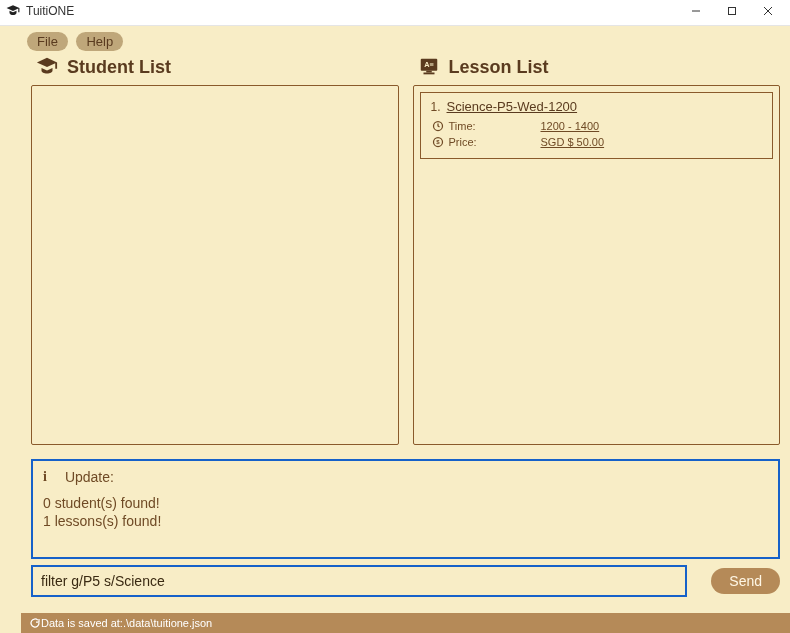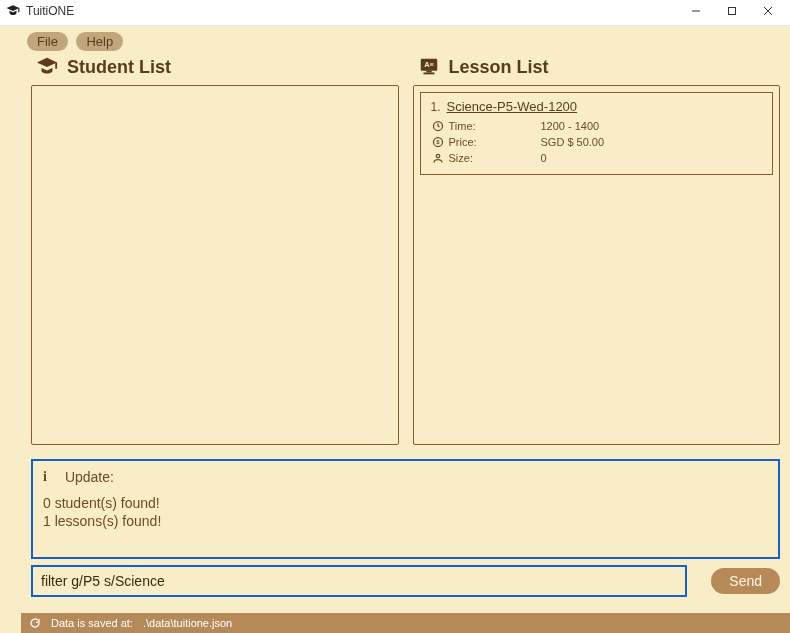--- a/index.html
+++ b/index.html
@@ -60,21 +60,21 @@
     border:1px solid var(--panel-border-dark);
     padding:6px 10px 8px 10px;
     font-size:12px; color:var(--brown2);
   }
   .lesson-title-row { display:flex; gap:6px; align-items:baseline; margin-bottom:4px;}
   .lesson-idx { font-size:12px; }
   .lesson-name { text-decoration:underline; font-size:13px; color:var(--brown); cursor:default; }
   .lesson-row { display:flex; align-items:center; gap:4px; font-size:11px; padding:1px 0; }
   .lesson-row .ricon { width:14px; height:14px; display:flex; align-items:center; justify-content:center; }
   .lesson-row .rlabel { width:48px; }
-  .lesson-row .rval { margin-left:40px; }
+  .lesson-row .rval { margin-left:40px;text-decoration:underline; }
 
   .update-box {
     margin:8px 10px 6px 10px;
     border:2px solid var(--blue);
     padding:8px 10px 12px 10px;
     font-size:14px; color:var(--brown2);
     height:100px;
   }
   .update-header { display:flex; align-items:center; gap:18px; margin-bottom:10px; }
   .update-header .info-i { font-family: Georgia, serif; font-weight:bold; font-size:14px; }
@@ -87,21 +87,21 @@
     font-family: inherit;
   }
   .send-btn {
     background: var(--send-bg); color:#fff7e6;
     border:none; border-radius:14px; padding:5px 18px; font-size:14px;text-align:center;
   }
 
   .statusbar {
     margin-top:auto;
     background: var(--statusbar); color:#fff;
-    height:20px; display:flex; align-items:center; gap:10px;
+    height:20px; display:flex; align-items:center; 
     padding:0 8px; font-size:11px;
   }
   .statusbar .sicon { width:12px; height:12px; display:flex; }
 </style>
 </head>
 <body>
 
 <div class="titlebar">
   <span class="app-icon">
     <svg viewBox="0 0 24 24" width="14" height="14" fill="#222">
@@ -181,30 +181,20 @@
           <div class="lesson-row">
             <span class="ricon">
               <svg viewBox="0 0 24 24" width="12" height="12" fill="none" stroke="#6f4a25" stroke-width="2.5">
                   <circle cx="12" cy="12" r="9"></circle>
                   <text x="12" y="16" text-anchor="middle" font-size="12" fill="#6f4a25" stroke="none" font-family="Arial" font-weight="bold">$</text>
                 </svg>
             </span>
             <span class="rlabel">Price:</span>
             <span class="rval">SGD $ 50.00</span>
           </div>
-          <div class="lesson-row">
-            <span class="ricon">
-              <svg viewBox="0 0 24 24" width="12" height="12" fill="none" stroke="#6f4a25" stroke-width="2.5">
-                  <circle cx="12" cy="8" r="3.5"></circle>
-                  <path d="M4 21c0-4 4-6 8-6s8 2 8 6"></path>
-                </svg>
-            </span>
-            <span class="rlabel">Size:</span>
-            <span class="rval">0</span>
-          </div>
         </div>
 
       </div>
     </div>
 
   </div>
 
   <div class="update-box">
     <div class="update-header">
       <span class="info-i">i</span>

